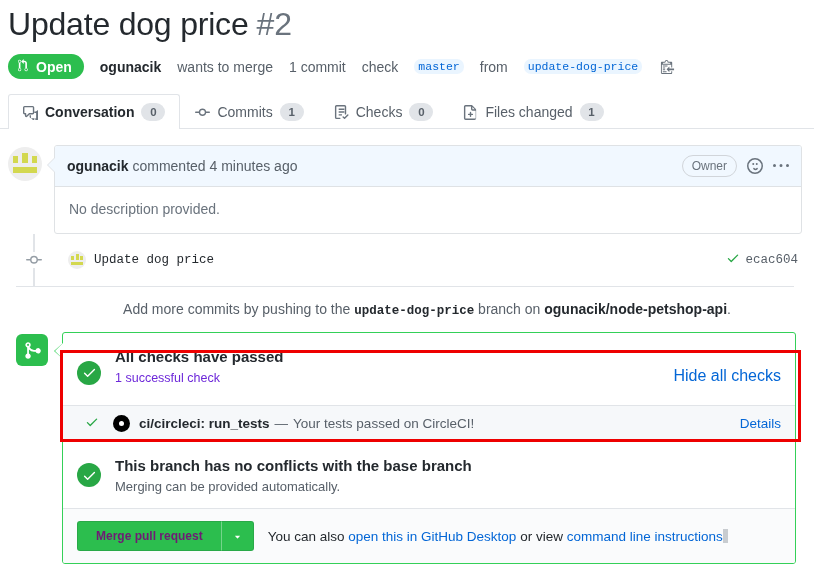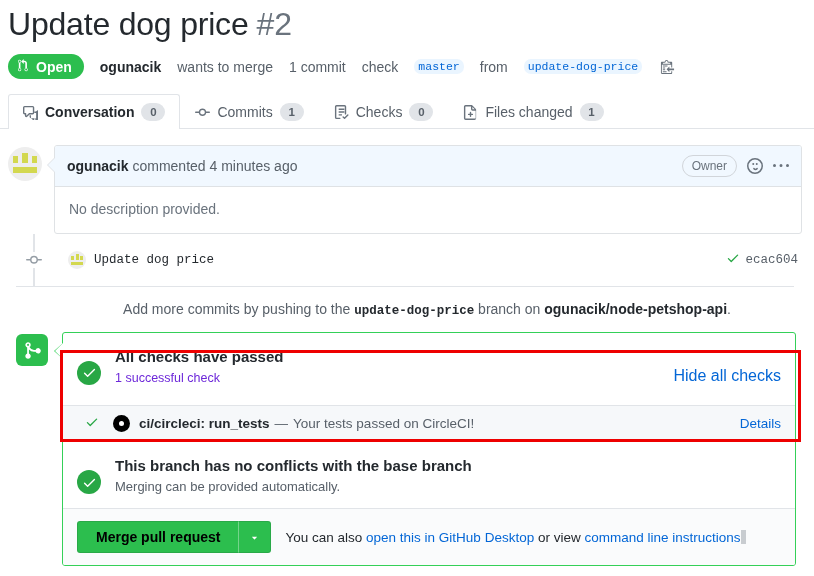--- a/index.html
+++ b/index.html
@@ -335,40 +335,40 @@
     background: #000;
     display: inline-flex; align-items: center; justify-content: center;
     margin-right: 9px;
     flex: 0 0 17px;
   }
   .circleci-logo .inner { width: 5px; height: 5px; border-radius: 50%; background: #fff; }
   .check-name { font-weight: 700; color: #24292e; }
   .check-desc { color: #586069; margin-left: 5px; }
   .details-link { margin-left: auto; color: #0366d6; cursor: pointer; }
 
-  .conflict-block { padding: 14px 14px 14px 14px; display: flex; align-items: flex-end; }
+  .conflict-block { padding: 14px 14px 14px 14px; display: flex; align-items: center; }
   .conflict-title { font-size: 15px; font-weight: 700; color: #24292e; line-height: 1.3; }
   .conflict-sub { font-size: 13px; color: #586069; margin-top: 4px; }
 
   .merge-actions {
     border-top: 1px solid #e1e4e8;
     background: #fafbfc;
     padding: 12px 14px;
     display: flex;
     align-items: center;
     border-radius: 0 0 2px 2px;
   }
   .merge-btn-group { display: flex; }
   .merge-btn {
     background: #2cbe4e;
-    color: #000000;
+    color: #701a75;
     border: 1px solid rgba(27,31,35,0.12);
     border-right: none;
     border-radius: 3px 0 0 3px;
-    font-size: 14px;
+    font-size: 12px;
     font-weight: 600;
     padding: 7px 18px;
     cursor: pointer;
     font-family: "Liberation Sans", sans-serif;
   }
   .merge-caret {
     background: #2cbe4e;
     color: #fff;
     border: 1px solid rgba(27,31,35,0.12);
     border-left: 1px solid rgba(255,255,255,0.35);

